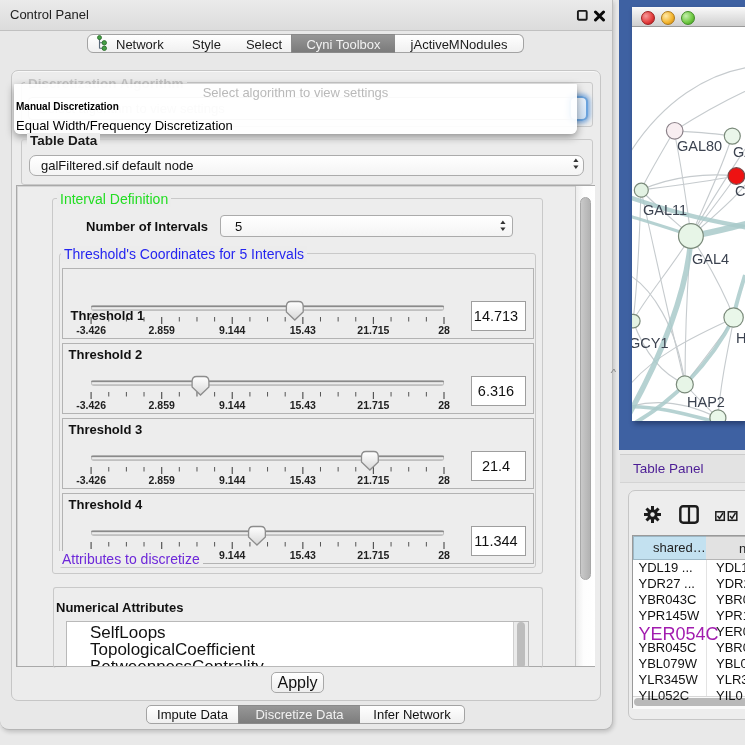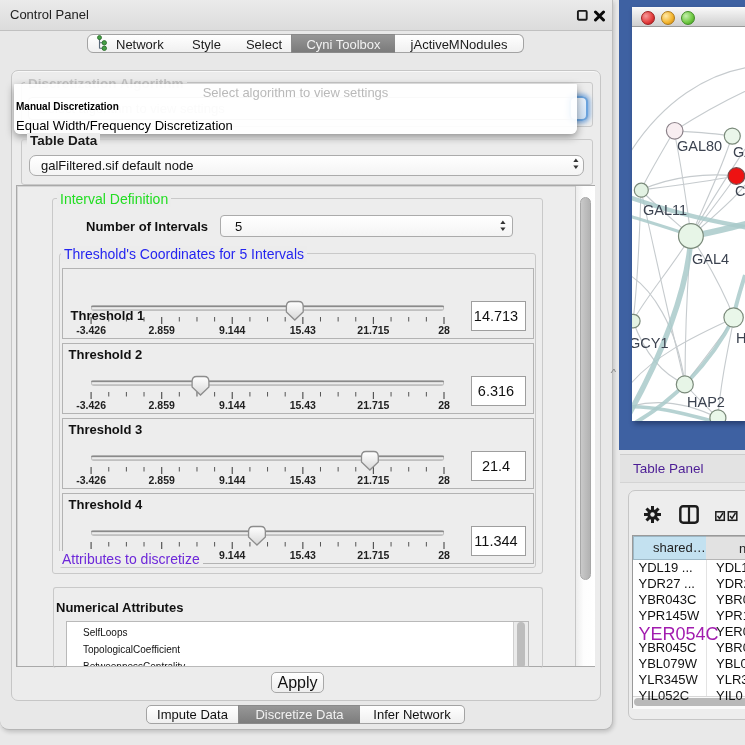--- a/index.html
+++ b/index.html
@@ -291,21 +291,21 @@
       <text x="382.00" y="65.5" font-size="10.5" font-weight="bold" fill="#222" text-anchor="middle" font-family="Liberation Sans">28</text>
 <path d="M 186.56,44 L 186.56,38.5 Q 186.56,33.5 191.06,33.5 L 198.86,33.5 Q 203.36,33.5 203.36,38.5 L 203.36,44 L 194.96,52 Z" fill="url(#tg4)" stroke="#8d8d8d" stroke-width="1.3"></path>
 </svg>
 <div class="ab vbox">11.344</div>
 </div>
 
 <div class="ab group" style="left:53px;top:587px;width:490px;height:81px;border-bottom:none;"></div>
 <div class="ab gtitle" style="left:59px;top:551px;color:#6d28d9;background:#ededed;">Attributes to discretize</div>
 <div class="ab tlabel" style="left:56px;top:600px;">Numerical Attributes</div>
 <div class="ab" style="left:66px;top:621px;width:463px;height:46px;background:#ffffff;border:1px solid #b9b9b9;box-sizing:border-box;overflow:hidden;">
-  <div style="font-size:10px;color:#111;padding-left:16px;line-height:17px;padding-top:2px;">SelfLoops<br>TopologicalCoefficient<br>BetweennessCentrality</div>
+  <div style="font-size:17px;color:#111;padding-left:23px;line-height:17px;padding-top:2px;">SelfLoops<br>TopologicalCoefficient<br>BetweennessCentrality</div>
   <div class="ab" style="right:0;top:0;width:14px;height:46px;background:#ebebeb;border-left:1px solid #cfcfcf;"></div>
   <div class="ab" style="right:3px;top:0;width:8px;height:46px;background:#bdbdbd;border-radius:4px;"></div>
 </div>
 
 <div class="ab" style="left:271px;top:672px;width:53px;height:21px;background:linear-gradient(#ffffff,#ededed);border:1px solid #a8a8a8;border-radius:5px;box-sizing:border-box;font-size:16px;text-align:center;line-height:19px;color:#111;">Apply</div>
 
 <div class="ab btab" style="left:146px;width:93px;border-radius:5px 0 0 5px;">Impute Data</div>
 <div class="ab btab sel" style="left:238px;width:123px;">Discretize Data</div>
 <div class="ab btab" style="left:360px;width:105px;border-left:none;border-radius:0 5px 5px 0;">Infer Network</div>
 

